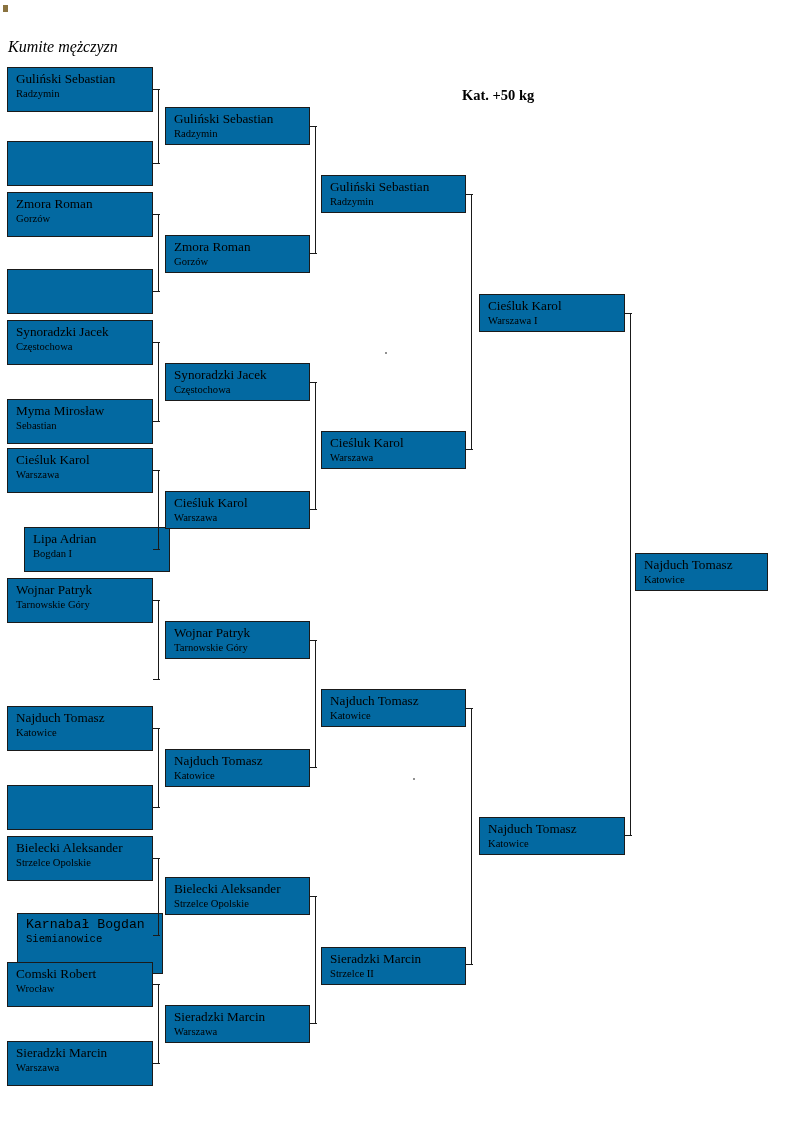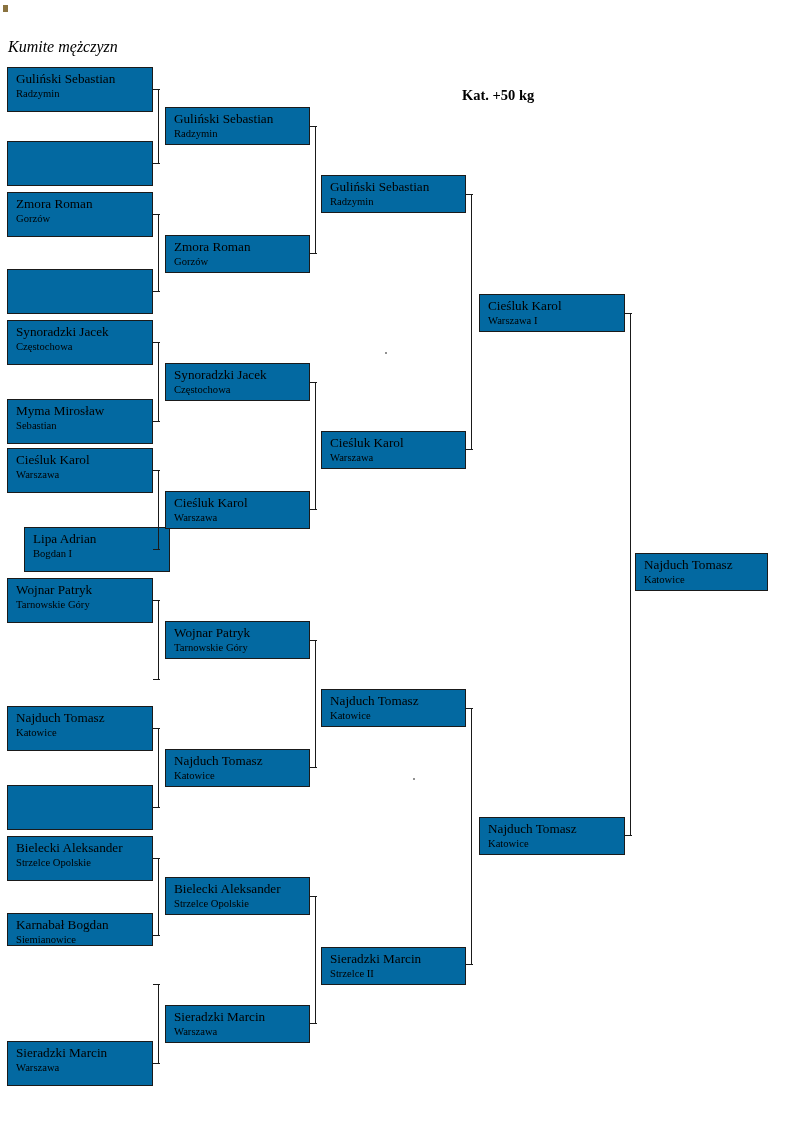--- a/index.html
+++ b/index.html
@@ -142,23 +142,27 @@
     <span class="club">Katowice</span>
   </div>
   <div class="box empty" style="left:7px;  top:785px; width:146px; height:45px;">
     
     
   </div>
   <div class="box" style="left:7px;  top:836px; width:146px; height:45px;">
     <span class="nm">Bielecki Aleksander</span>
     <span class="club">Strzelce Opolskie</span>
   </div>
-  <div class="box" style="left:7px;  top:913px; width:146px; height:33px;">
+  <div class="box" style="left:17px;  top:913px; width:146px; height:61px;font-family:Liberation Mono, monospace;">
     <span class="nm">Karnabał Bogdan</span>
     <span class="club">Siemianowice</span>
+  </div>
+  <div class="box" style="left:7px;  top:962px; width:146px; height:45px;">
+    <span class="nm">Comski Robert</span>
+    <span class="club">Wrocław</span>
   </div>
   <div class="box" style="left:7px;  top:1041px; width:146px; height:45px;">
     <span class="nm">Sieradzki Marcin</span>
     <span class="club">Warszawa</span>
   </div>
 
   <div class="conn v" style="left:158px; top:89px;  height:75px;"></div>
   <div class="conn h" style="left:153px; top:89px;  width:7px;"></div>
   <div class="conn h" style="left:153px; top:163px; width:7px;"></div>
 

